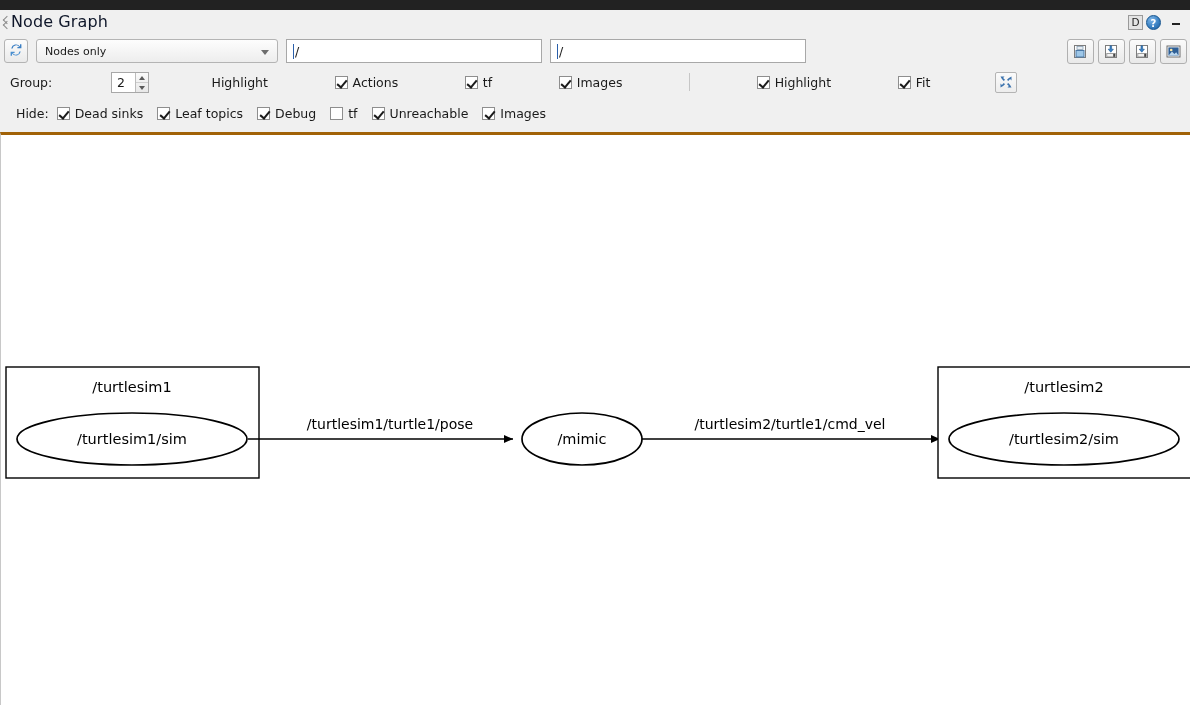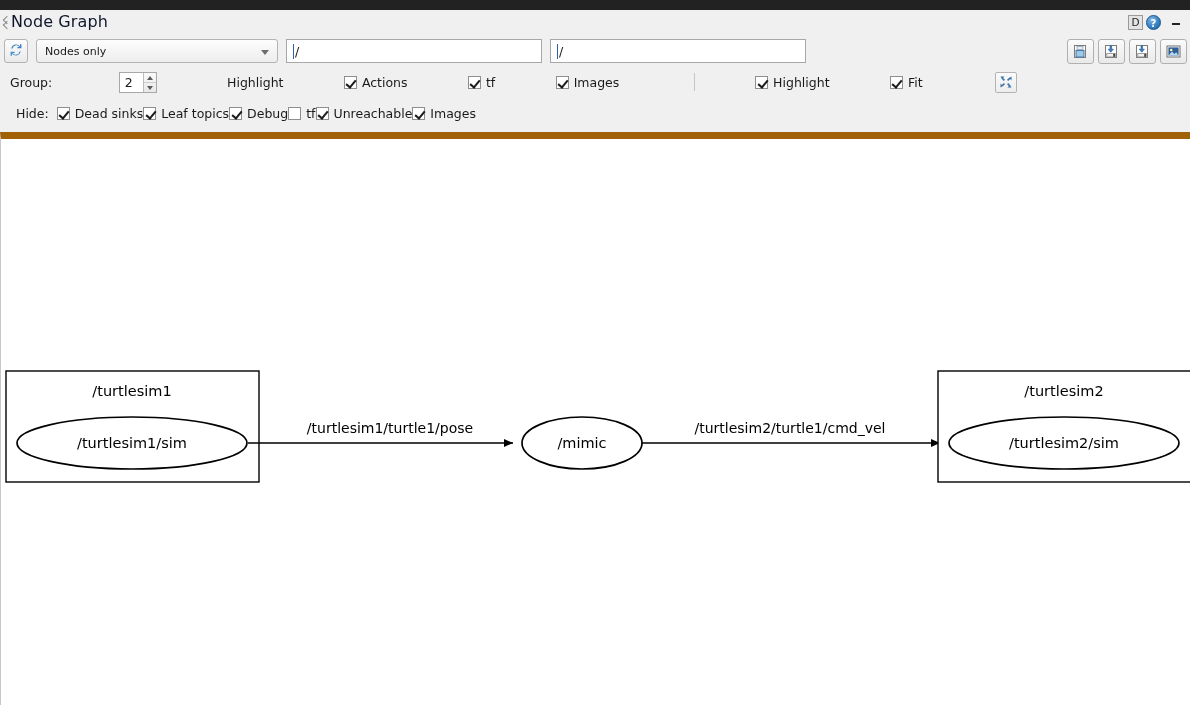--- a/index.html
+++ b/index.html
@@ -160,21 +160,21 @@
   .spin .up::after, .spin .down::after {
     content: ""; position: absolute; left: 3.5px; top: 3px;
     width: 0; height: 0;
     border-left: 3px solid transparent;
     border-right: 3px solid transparent;
   }
   .spin .up::after { border-bottom: 4px solid #5a5a5a; }
   .spin .down::after { border-top: 4px solid #5a5a5a; top: 3px; }
 
   .cb-wrap {
-    display: flex; align-items: center; gap: 5px; 
+    display: flex; align-items: center; gap: 5px; margin-left: 14px;
     flex: 0 0 auto;
   }
   .cbox {
     width: 13px; height: 13px;
     border: 1px solid #8e8e8e; background: #ffffff;
     position: relative; flex: 0 0 auto;
   }
   .cbox.checked::after {
     content: ""; position: absolute;
     left: 3.5px; top: 1px;
@@ -193,21 +193,21 @@
     background: linear-gradient(#fbfbfb, #ededed);
     display: flex; align-items: center; justify-content: center;
     flex: 0 0 auto;
   }
 
   
   .canvas {
     position: absolute; left: 0; top: 132px;
     width: 1190px; height: 573px;
     background: #ffffff;
-    border-top: 7px solid #a16207;
+    border-top: 3px solid #a16207;
     border-left: 1px solid #c8c8c8;
     overflow: hidden;
   }
   .canvas svg { display: block; }
 
   .gtext {
     font-family: "DejaVu Sans", "Liberation Sans", sans-serif;
     font-size: 14.5px;
     fill: #000000;
   }

